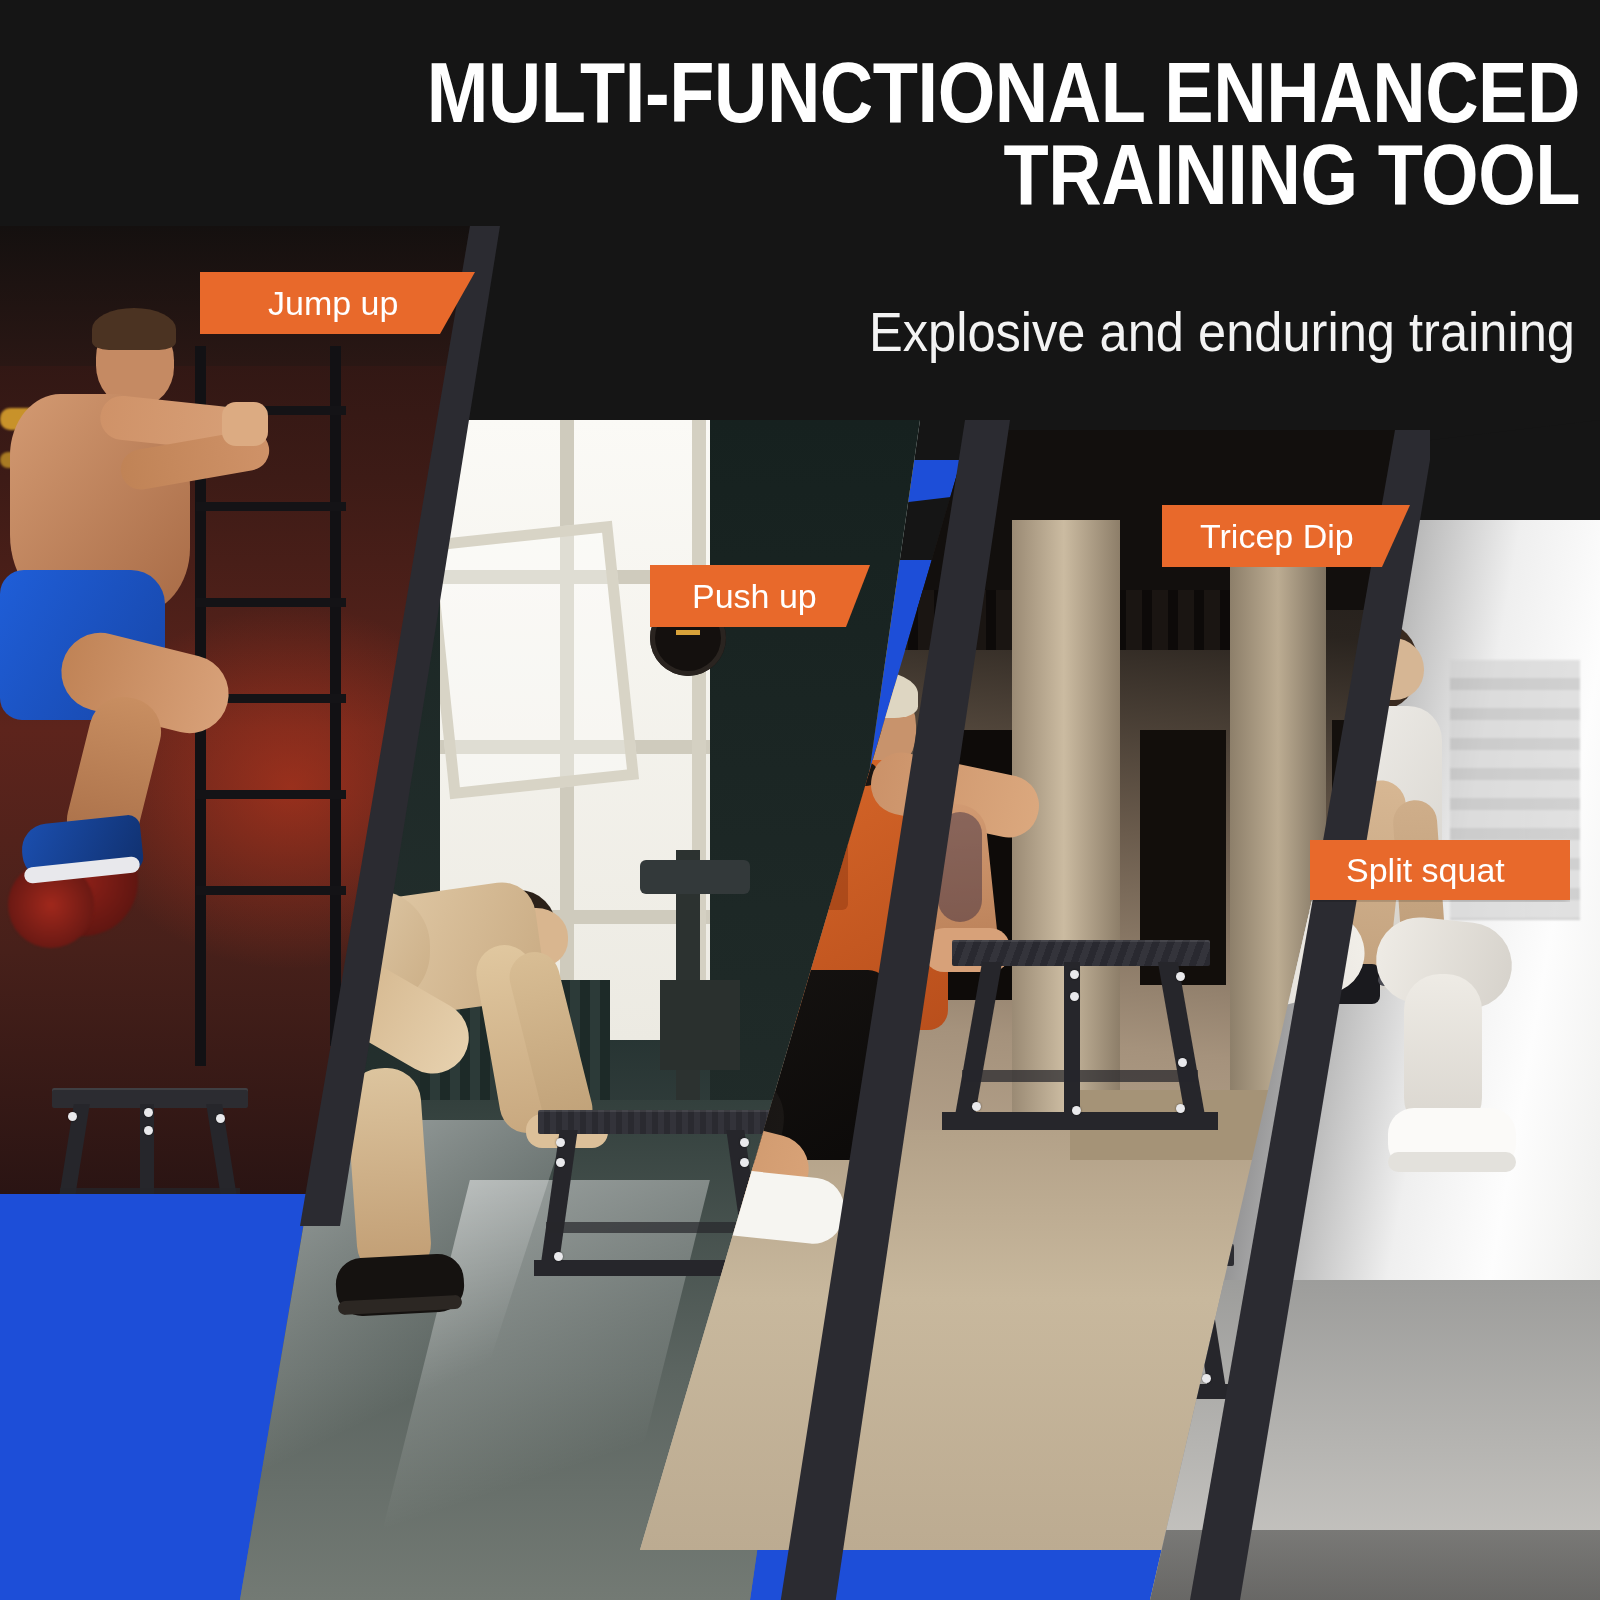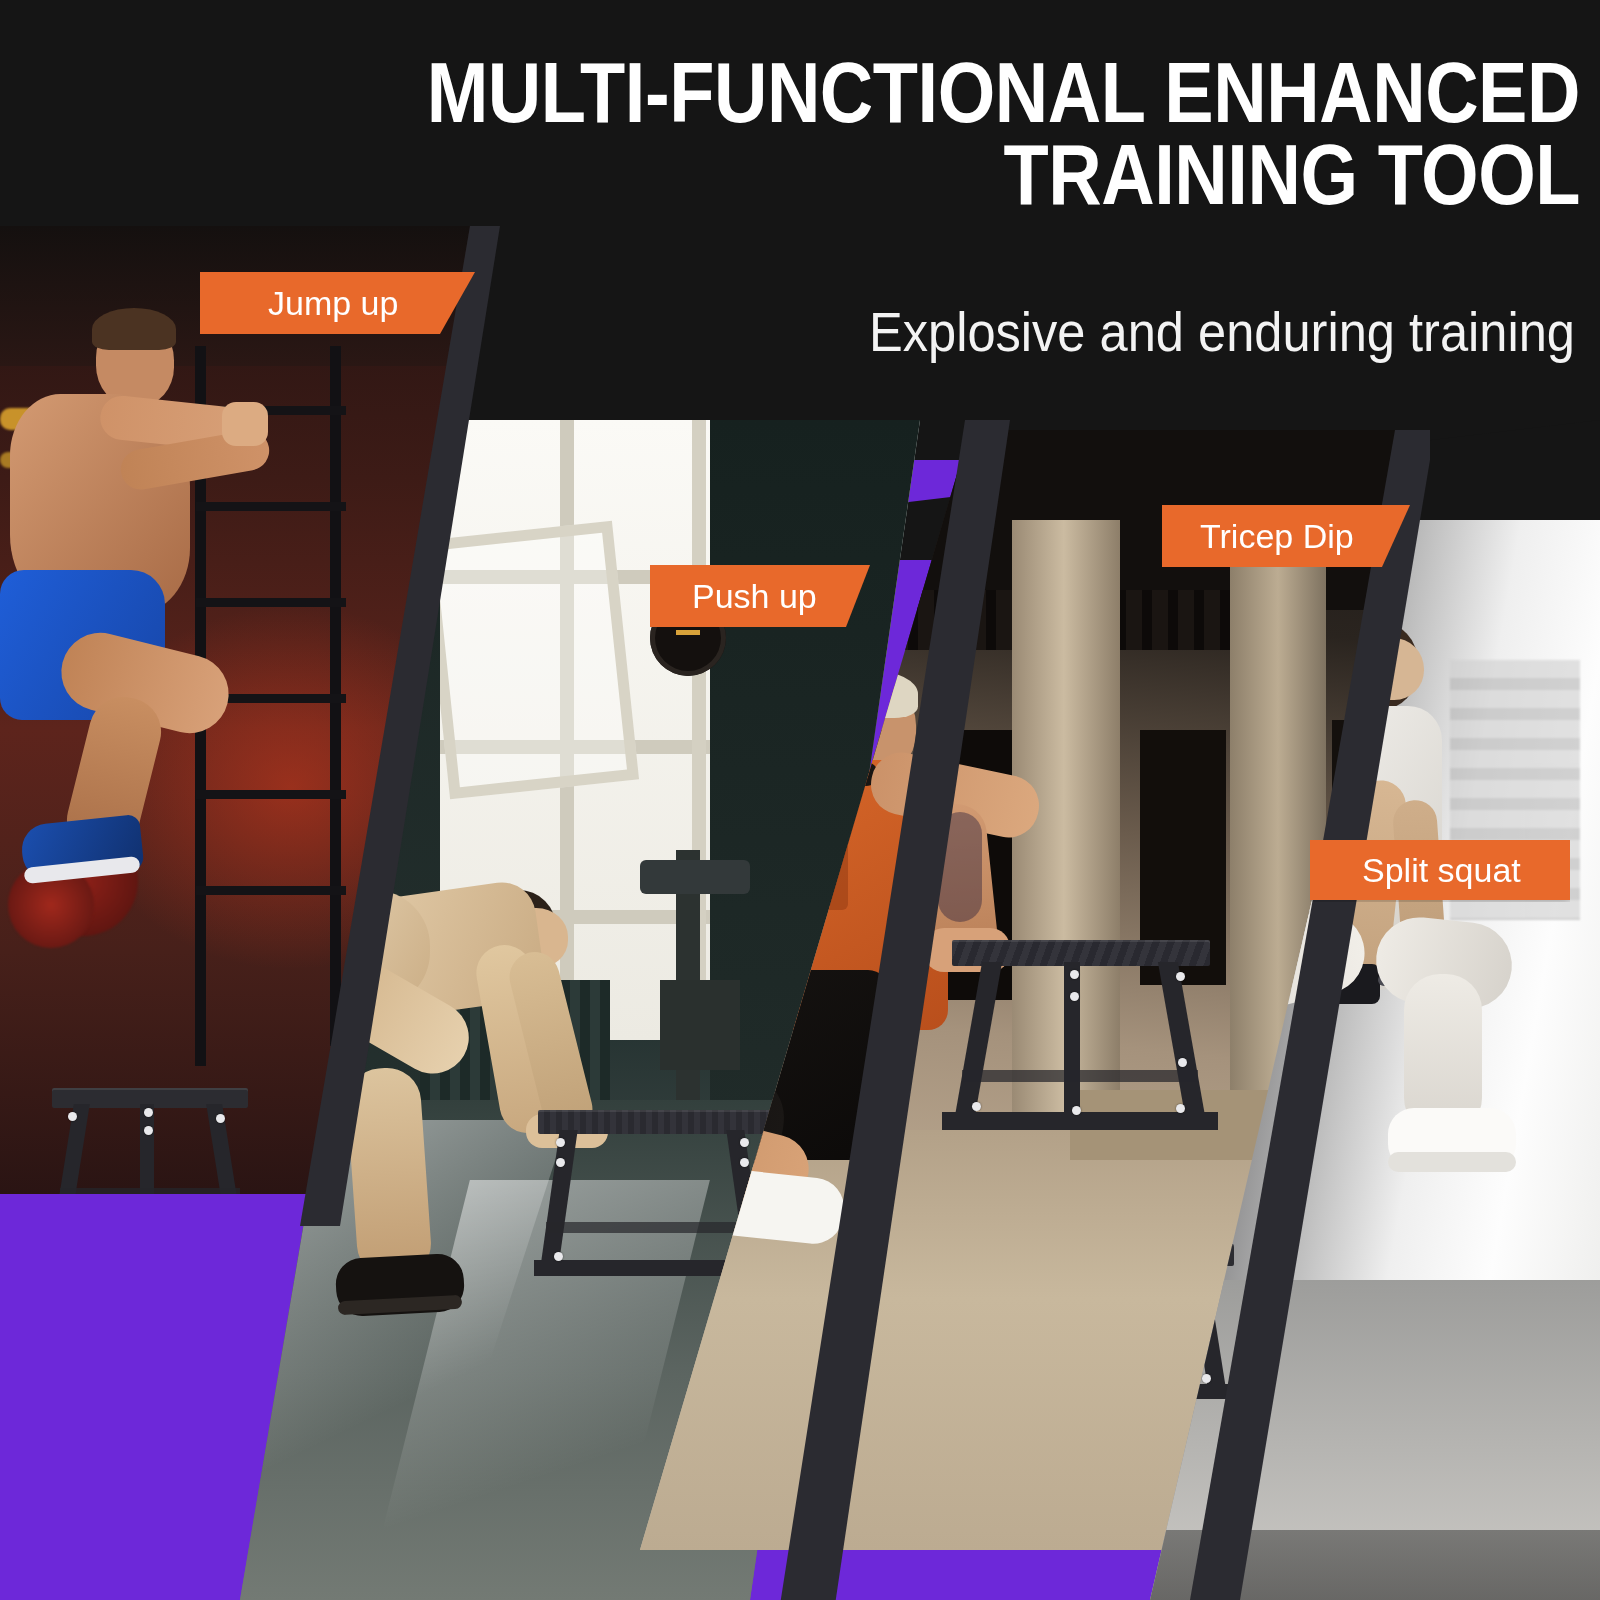--- a/index.html
+++ b/index.html
@@ -2,21 +2,21 @@
 <html><head>
 <meta charset="utf-8">
 <style>
   * { margin:0; padding:0; box-sizing:border-box; }
   html,body { background:#34343d; }
   body { font-family:"Liberation Sans", sans-serif; }
 
   #stage {
     position:relative;
     width:1600px; height:1600px;
-    background:#6d28d9;
+    background:#1d4ed8;
     overflow:hidden;
   }
 
   
   .header-bg {
     position:absolute; left:0; top:0; width:1600px; height:460px;
     background:#151515;
     clip-path: polygon(0 0, 1600px 0, 1600px 460px, 0 460px);
     z-index:5;
   }
@@ -129,21 +129,21 @@
   }
   .label span { display:block; }
 
   #lab1 { left:200px; top:272px; width:275px; height:62px; font-size:34px;
           padding-left:68px; clip-path:polygon(0 0,275px 0,240px 62px,0 62px); }
   #lab2 { left:650px; top:565px; width:220px; height:62px; font-size:34px;
           padding-left:42px; clip-path:polygon(0 0,220px 0,196px 62px,0 62px); }
   #lab3 { left:1162px; top:505px; width:248px; height:62px; font-size:34px;
           padding-left:38px; clip-path:polygon(0 0,248px 0,220px 62px,0 62px); }
   #lab4 { left:1310px; top:840px; width:260px; height:60px; font-size:34px;
-          padding-left:52px; clip-path:polygon(0 0,260px 0,260px 62px,0 62px); }
+          padding-left:36px; clip-path:polygon(0 0,260px 0,260px 62px,0 62px); }
 
   
   .figure { position:absolute; }
   .fpart { position:absolute; }
 
   
   .soft { filter:blur(1.2px); }
 </style>
 </head>
 <body>

